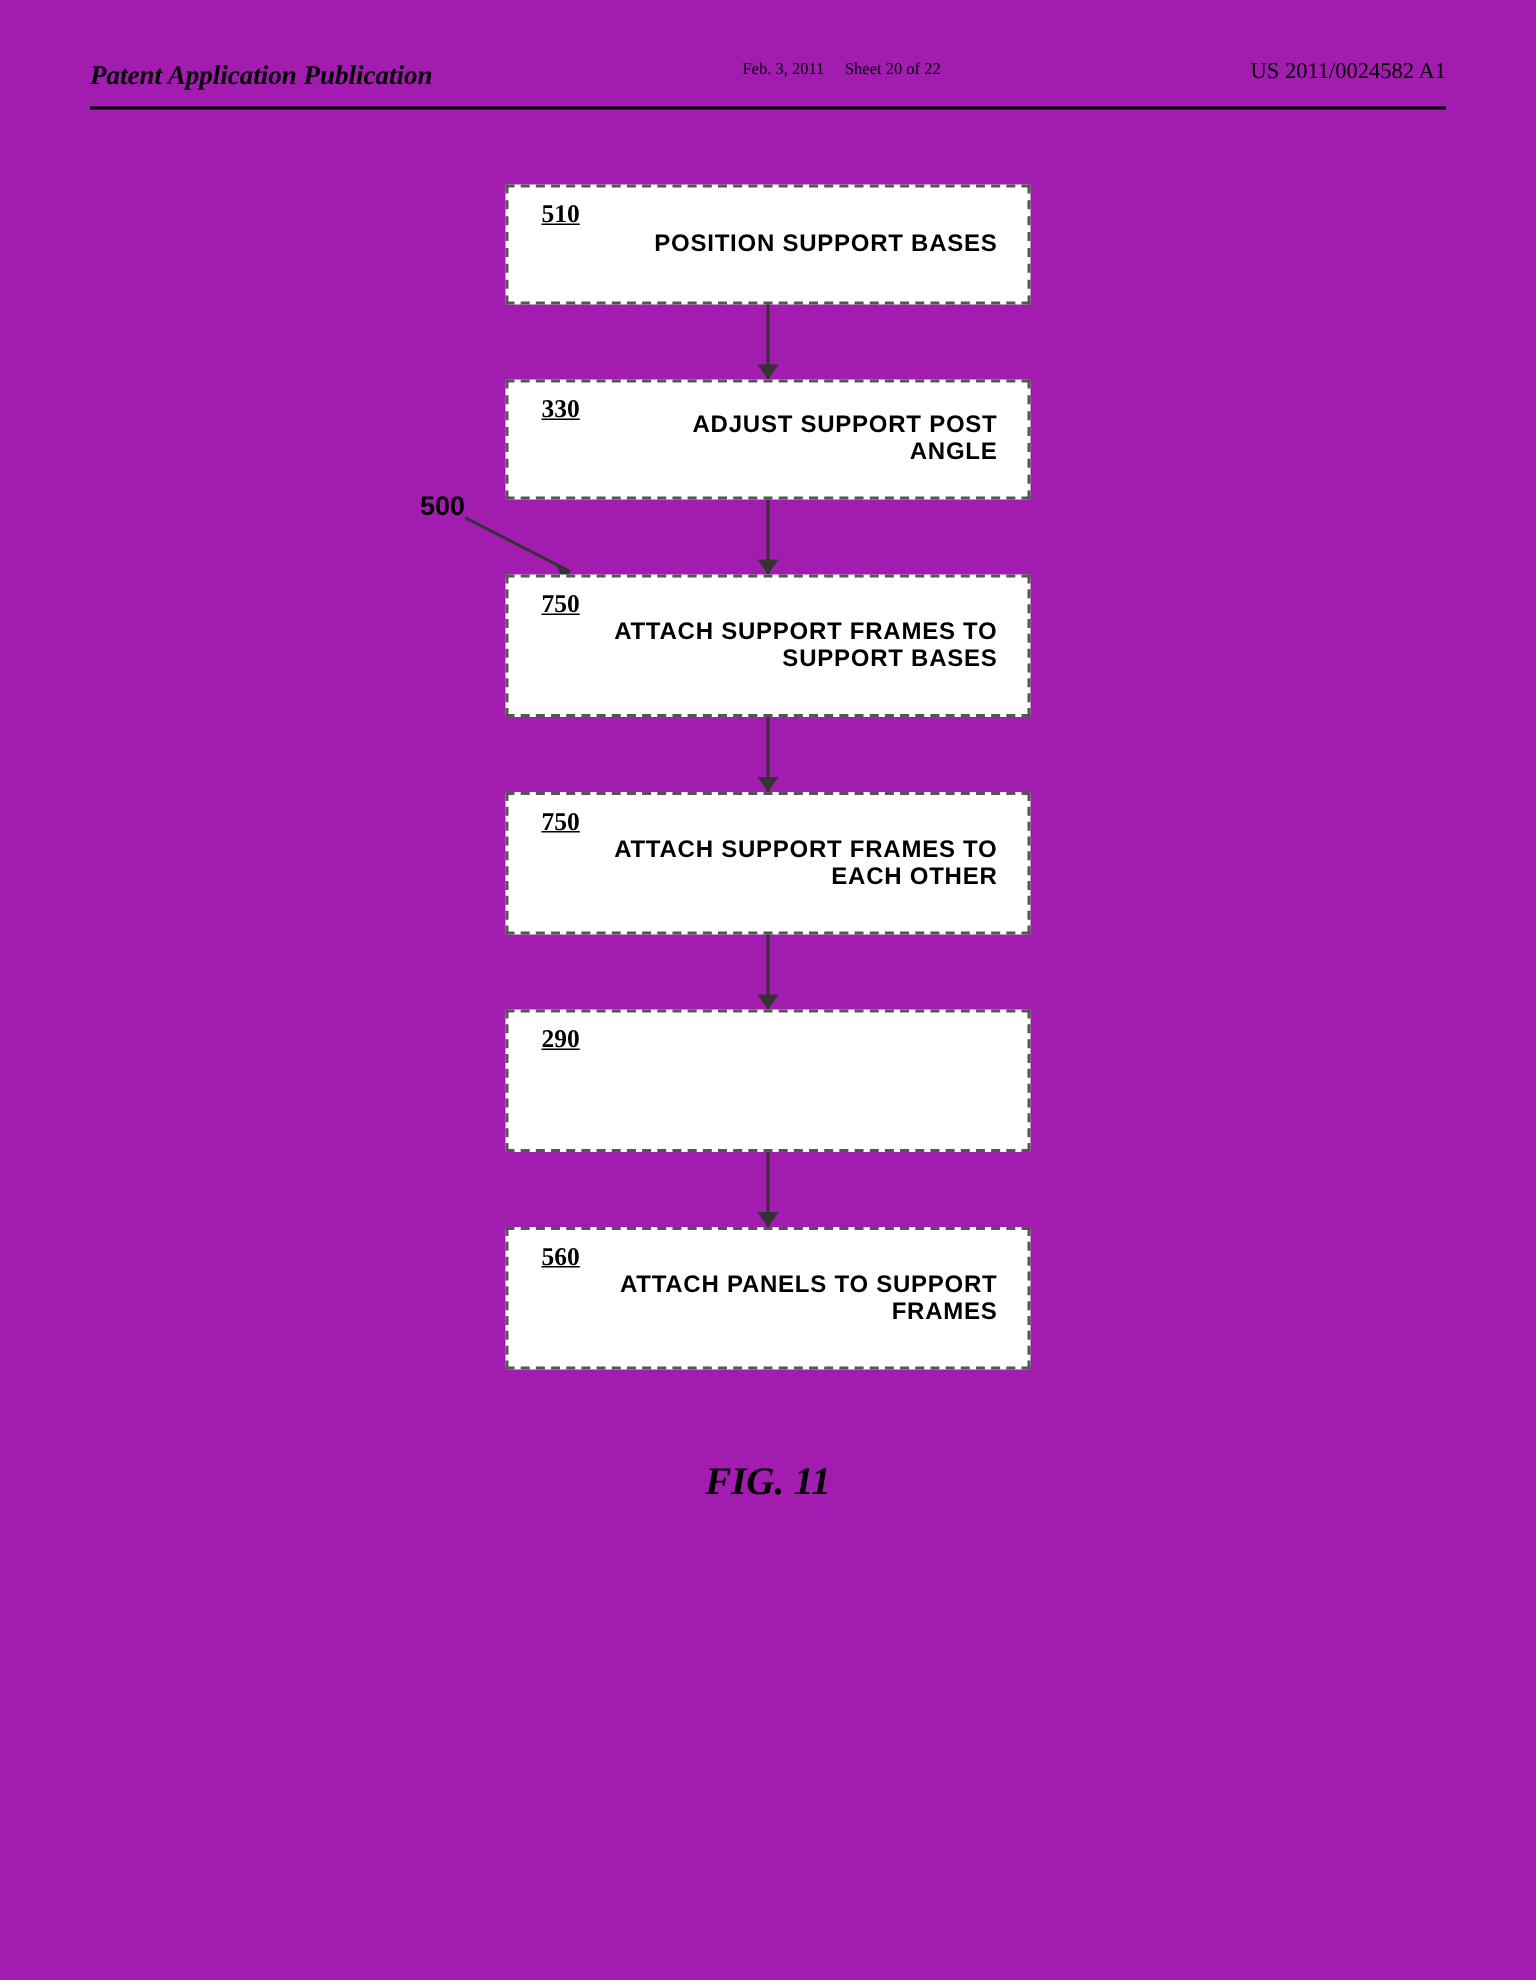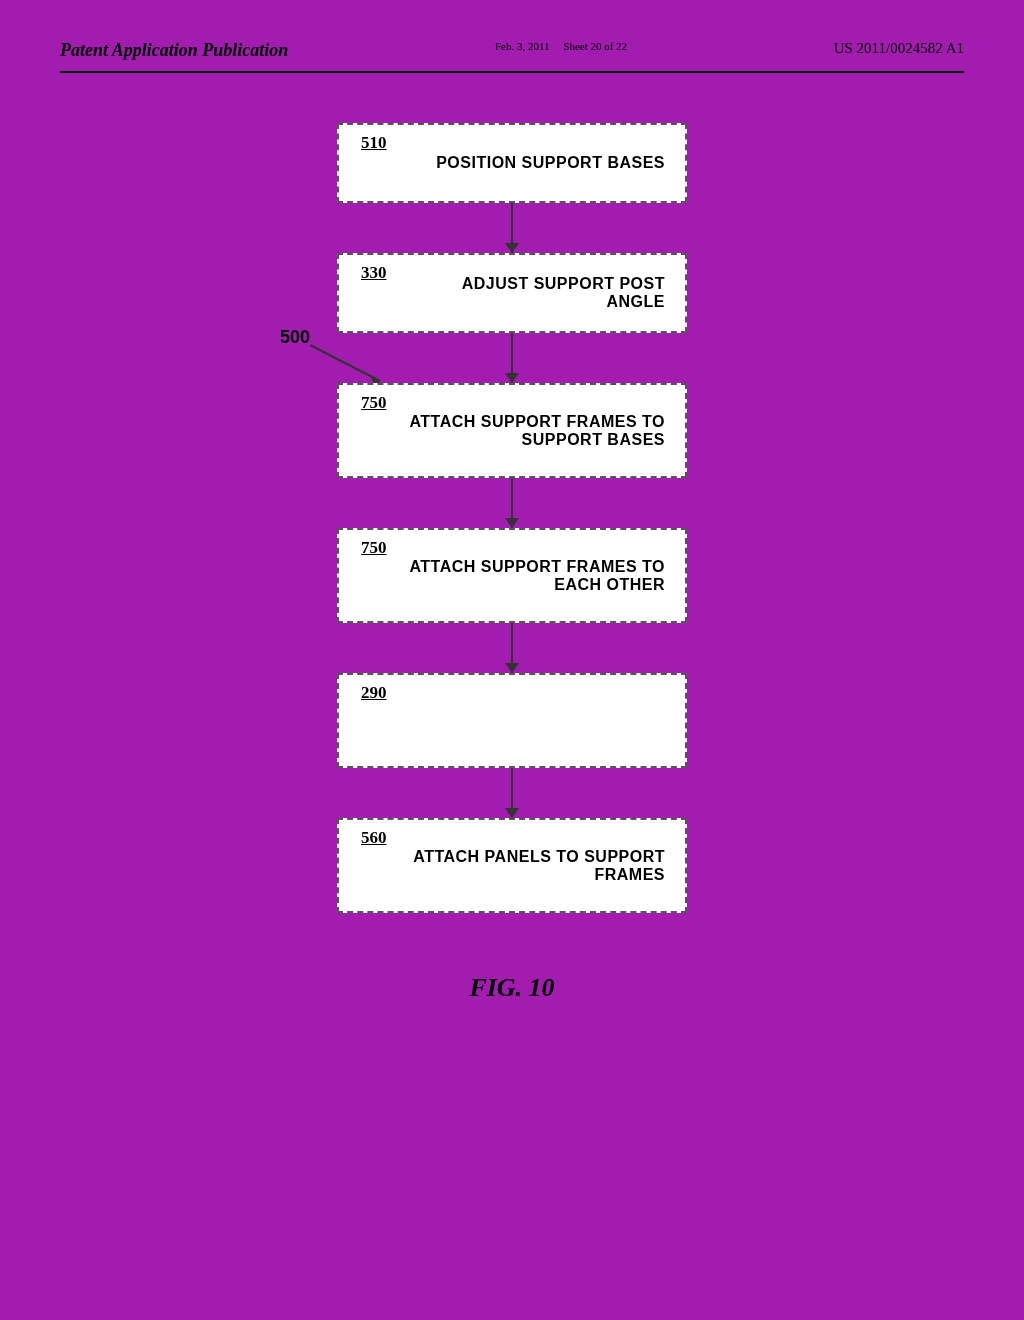--- a/index.html
+++ b/index.html
@@ -186,15 +186,15 @@
       <div class="flow-arrow"></div>
 
       <div class="flow-box" style="min-height:95px;">
         <span class="flow-box-step-label">560</span>
         <div class="flow-box-text">ATTACH PANELS TO SUPPORT<br>FRAMES</div>
       </div>
 
     </div>
   </div>
 
-  <div class="fig-caption">FIG. 10</div>
+  <div class="fig-caption">FIG. 11</div>
 
 </div>
 
 </body></html>

